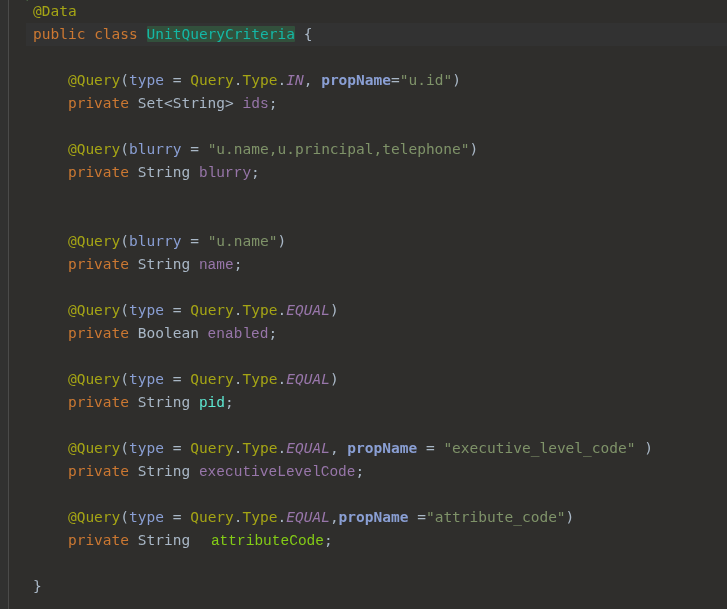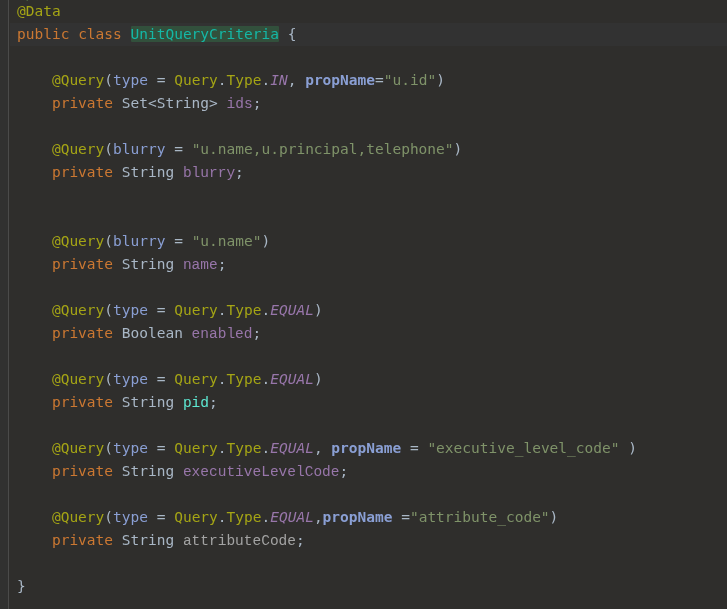--- a/index.html
+++ b/index.html
@@ -26,20 +26,21 @@
     background: #313130;
     border-right: 1px solid #4b4b4a;
     box-sizing: border-box;
   }
   #code-surface {
     position: absolute;
     left: 10px;
     top: 0;
     right: 0;
     height: 555px;
+    padding-left: 16px;
   }
   .code-line {
     position: relative;
     height: 23px;
     line-height: 23px;
     font-size: 14.5px;
     white-space: pre;
     letter-spacing: 0px;
     color: #a9b7c6;
     padding-left: 7px;
@@ -132,19 +133,19 @@
       <div class="code-line"><span class="t-default">    </span><span class="t-annotation" style="color: rgb(165, 165, 21);">@Query</span><span class="t-punct">(</span><span class="t-param" style="color: rgb(138, 159, 212);">type</span><span class="t-default"> </span><span class="t-punct">=</span><span class="t-default"> </span><span class="t-annotation" style="color: rgb(165, 165, 21);">Query</span><span class="t-punct">.</span><span class="t-annotation" style="color: rgb(165, 165, 21);">Type</span><span class="t-punct">.</span><span class="t-static" style="color: rgb(152, 118, 170);">EQUAL</span><span class="t-punct">)</span></div>
       <div class="code-line"><span class="t-default">    </span><span class="t-keyword" style="color: rgb(204, 120, 50);">private</span><span class="t-default"> </span><span class="t-type" style="color: rgb(169, 183, 198);">Boolean</span><span class="t-default"> </span><span class="t-field" style="color: rgb(152, 118, 170);">enabled</span><span class="t-punct">;</span></div>
       <div class="code-line">&nbsp;</div>
       <div class="code-line"><span class="t-default">    </span><span class="t-annotation" style="color: rgb(165, 165, 21);">@Query</span><span class="t-punct">(</span><span class="t-param" style="color: rgb(138, 159, 212);">type</span><span class="t-default"> </span><span class="t-punct">=</span><span class="t-default"> </span><span class="t-annotation" style="color: rgb(165, 165, 21);">Query</span><span class="t-punct">.</span><span class="t-annotation" style="color: rgb(165, 165, 21);">Type</span><span class="t-punct">.</span><span class="t-static" style="color: rgb(152, 118, 170);">EQUAL</span><span class="t-punct">)</span></div>
       <div class="code-line"><span class="t-default">    </span><span class="t-keyword" style="color: rgb(204, 120, 50);">private</span><span class="t-default"> </span><span class="t-type" style="color: rgb(169, 183, 198);">String</span><span class="t-default"> </span><span class="t-field" style="color: #5eead4;">pid</span><span class="t-punct">;</span></div>
       <div class="code-line">&nbsp;</div>
       <div class="code-line"><span class="t-default">    </span><span class="t-annotation" style="color: rgb(165, 165, 21);">@Query</span><span class="t-punct">(</span><span class="t-param" style="color: rgb(138, 159, 212);">type</span><span class="t-default"> </span><span class="t-punct">=</span><span class="t-default"> </span><span class="t-annotation" style="color: rgb(165, 165, 21);">Query</span><span class="t-punct">.</span><span class="t-annotation" style="color: rgb(165, 165, 21);">Type</span><span class="t-punct">.</span><span class="t-static" style="color: rgb(152, 118, 170);">EQUAL</span><span class="t-punct">,</span><span class="t-default"> </span><span class="t-param-b" style="color: rgb(138, 159, 212);">propName</span><span class="t-default"> </span><span class="t-punct">=</span><span class="t-default"> </span><span class="t-string" style="color: rgb(127, 147, 105);">"executive_level_code"</span><span class="t-default"> </span><span class="t-punct">)</span></div>
       <div class="code-line"><span class="t-default">    </span><span class="t-keyword" style="color: rgb(204, 120, 50);">private</span><span class="t-default"> </span><span class="t-type" style="color: rgb(169, 183, 198);">String</span><span class="t-default"> </span><span class="t-field" style="color: rgb(152, 118, 170);">executiveLevelCode</span><span class="t-punct">;</span></div>
       <div class="code-line">&nbsp;</div>
       <div class="code-line"><span class="t-default">    </span><span class="t-annotation" style="color: rgb(165, 165, 21);">@Query</span><span class="t-punct">(</span><span class="t-param" style="color: rgb(138, 159, 212);">type</span><span class="t-default"> </span><span class="t-punct">=</span><span class="t-default"> </span><span class="t-annotation" style="color: rgb(165, 165, 21);">Query</span><span class="t-punct">.</span><span class="t-annotation" style="color: rgb(165, 165, 21);">Type</span><span class="t-punct">.</span><span class="t-static" style="color: rgb(152, 118, 170);">EQUAL</span><span class="t-punct">,</span><span class="t-param-b" style="color: rgb(138, 159, 212);">propName</span><span class="t-default"> </span><span class="t-punct">=</span><span class="t-string" style="color: rgb(127, 147, 105);">"attribute_code"</span><span class="t-punct">)</span></div>
-      <div class="code-line"><span class="t-default">    </span><span class="t-keyword" style="color: rgb(204, 120, 50);">private</span><span class="t-default"> </span><span class="t-type" style="color: rgb(169, 183, 198);">String</span><span class="t-default"> </span><span class="t-field" style="color: #a3a3a3;">attributeCode</span><span class="t-punct">;</span></div>
+      <div class="code-line"><span class="t-default">    </span><span class="t-keyword" style="color: rgb(204, 120, 50);">private</span><span class="t-default"> </span><span class="t-type" style="color: rgb(169, 183, 198);">String</span><span class="t-default"> </span><span class="t-field" style="color: #84cc16; margin-left: 12px;">attributeCode</span><span class="t-punct">;</span></div>
       <div class="code-line">&nbsp;</div>
       <div class="code-line"><span class="t-punct">}</span></div>
     </div>
 
 
 </div>
 
 </body></html>

